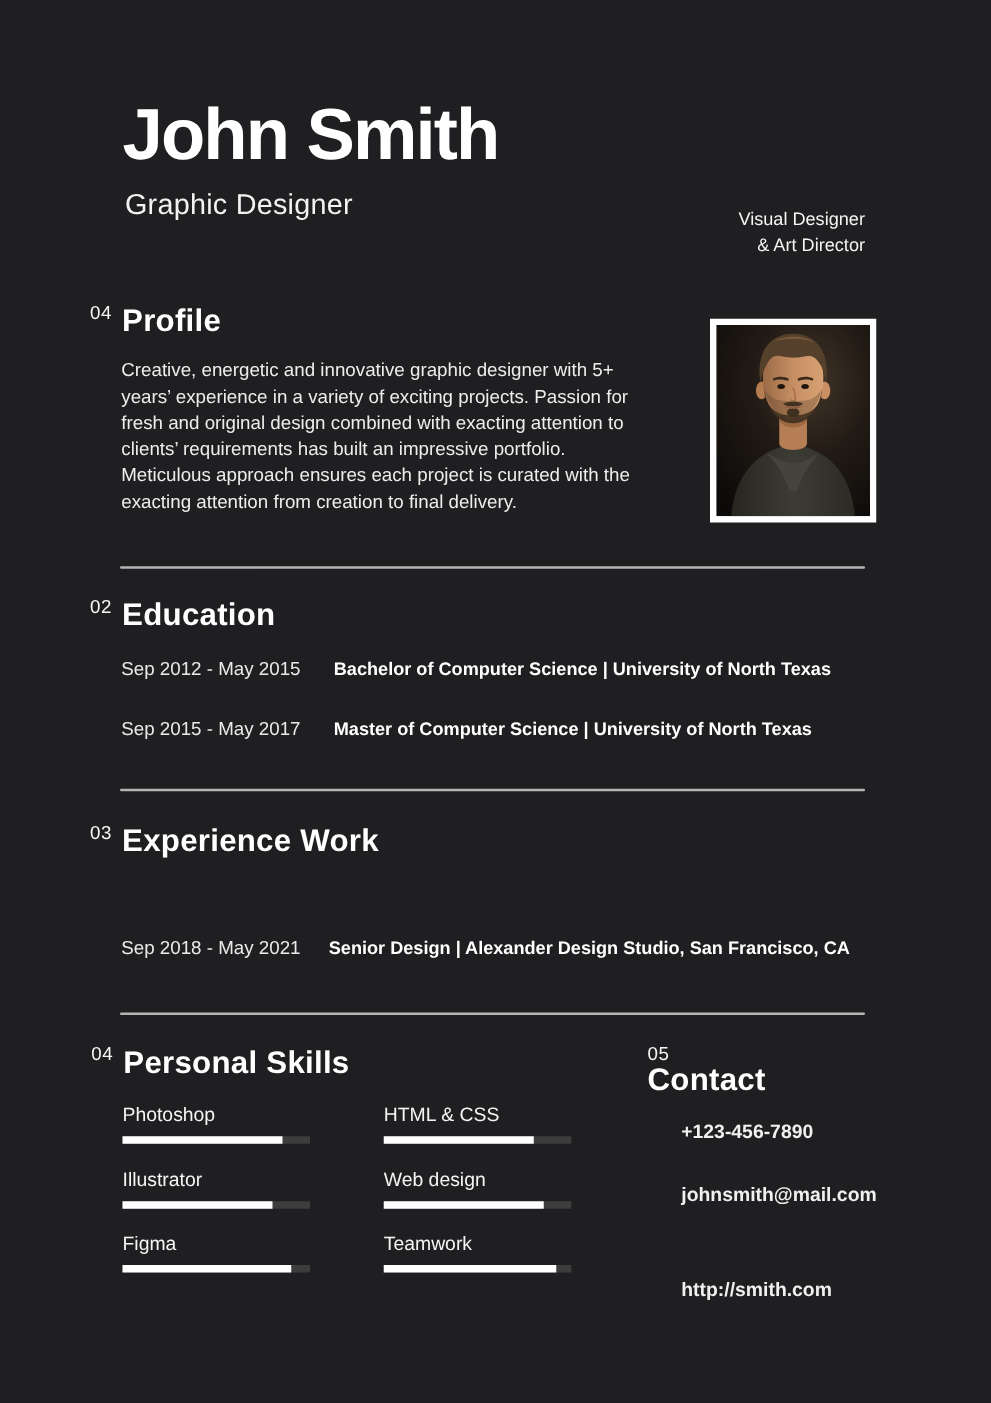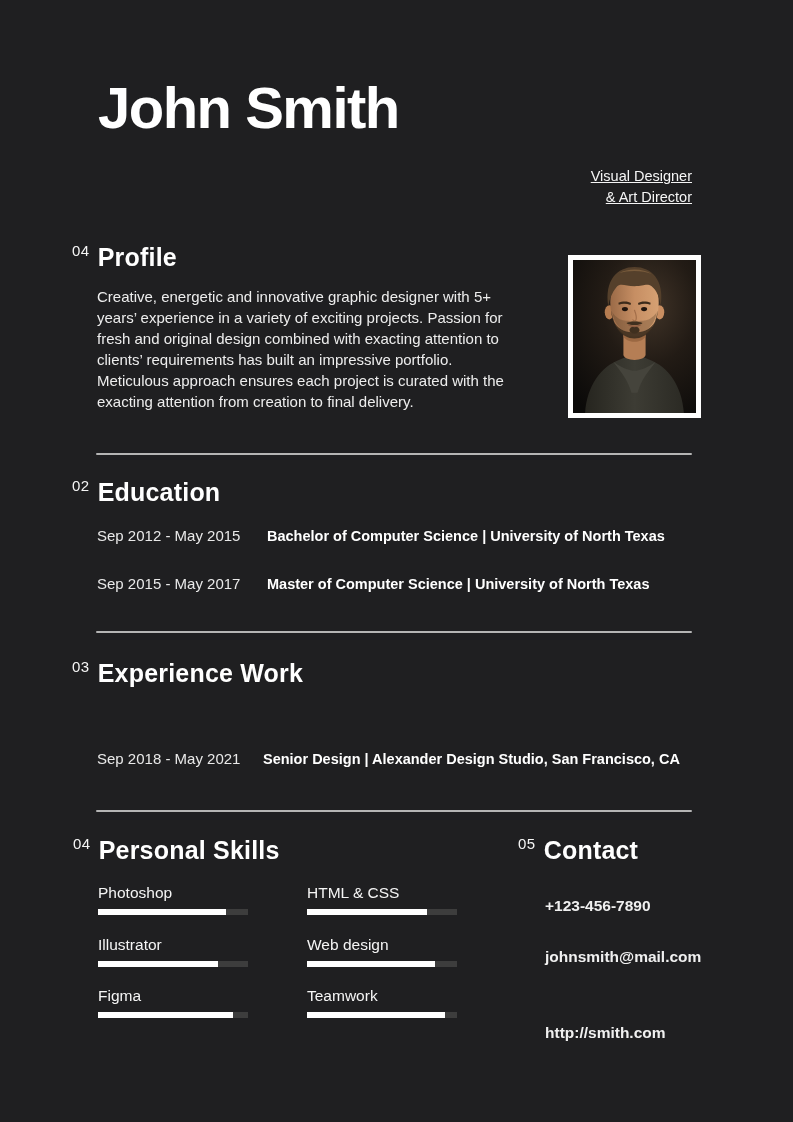--- a/index.html
+++ b/index.html
@@ -13,21 +13,21 @@
     position:absolute;left:98px;top:78px;margin:0;
     font-size:58px;line-height:60px;font-weight:700;letter-spacing:-1.5px;color:#ffffff;
   }
   .job{
     position:absolute;left:100px;top:148px;
     font-size:23px;line-height:30px;font-weight:400;color:#f2f2f2;letter-spacing:.2px;
   }
   .tagline{
     position:absolute;right:101px;top:166px;
     font-size:14.5px;line-height:21px;font-weight:400;color:#f5f5f5;
-    text-align:right;white-space:pre-line;text-decoration:underline;
+    text-align:right;white-space:pre-line;
   }
   
   .sec{position:absolute;display:flex;align-items:flex-start;}
   .sec .num{
     font-size:15px;line-height:15px;font-weight:400;color:#f5f5f5;
     margin:-1px 8px 0 0;letter-spacing:.5px;
   }
   .sec .ttl{
     margin:0;font-size:25px;line-height:26px;font-weight:700;color:#ffffff;letter-spacing:.2px;
   }
@@ -72,20 +72,21 @@
     position:absolute;left:545px;font-size:15.5px;line-height:18px;
     font-weight:600;color:#f0f0f0;
   }
 </style>
 </head>
 <body>
 
 <div class="page">
 
   <h1 class="name">John Smith</h1>
+  <div class="job">Graphic Designer</div>
   <div class="tagline">Visual Designer
 &amp; Art Director</div>
 
   <div class="sec" style="left:72px;top:244px;">
     <span class="num">04</span>
     <h2 class="ttl">Profile</h2>
   </div>
   <p class="profile-body">Creative, energetic and innovative graphic designer with 5+
 years’ experience in a variety of exciting projects. Passion for
 fresh and original design combined with exacting attention to
@@ -210,21 +211,21 @@
         <i style="width: 85%;"></i>
       </div>
   </div>
   <div class="skill" style="left:307px;top:987px;">
     <div class="lbl">Teamwork</div>
     <div class="bar">
         <i style="width: 92%;"></i>
       </div>
   </div>
 
-  <div class="sec" style="left:518px;top:837px;">
+  <div class="sec" style="left:518px;top:837px;flex-direction:column;">
     <span class="num">05</span>
     <h2 class="ttl">Contact</h2>
   </div>
   <div class="contact-item" style="top:897px;">+123-456-7890</div>
   <div class="contact-item" style="top:948px;">johnsmith@mail.com</div>
   <div class="contact-item" style="top:1024px;">http://smith.com</div>
 
 </div>
 
 </body></html>

